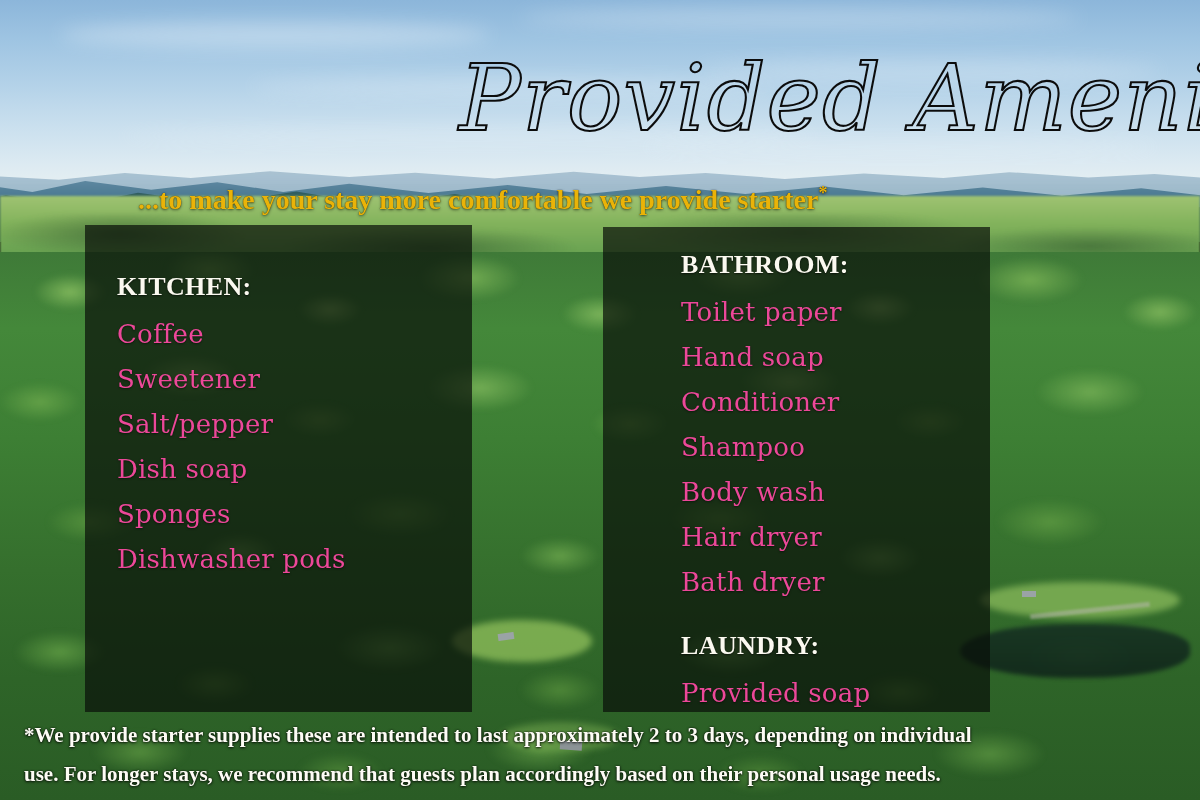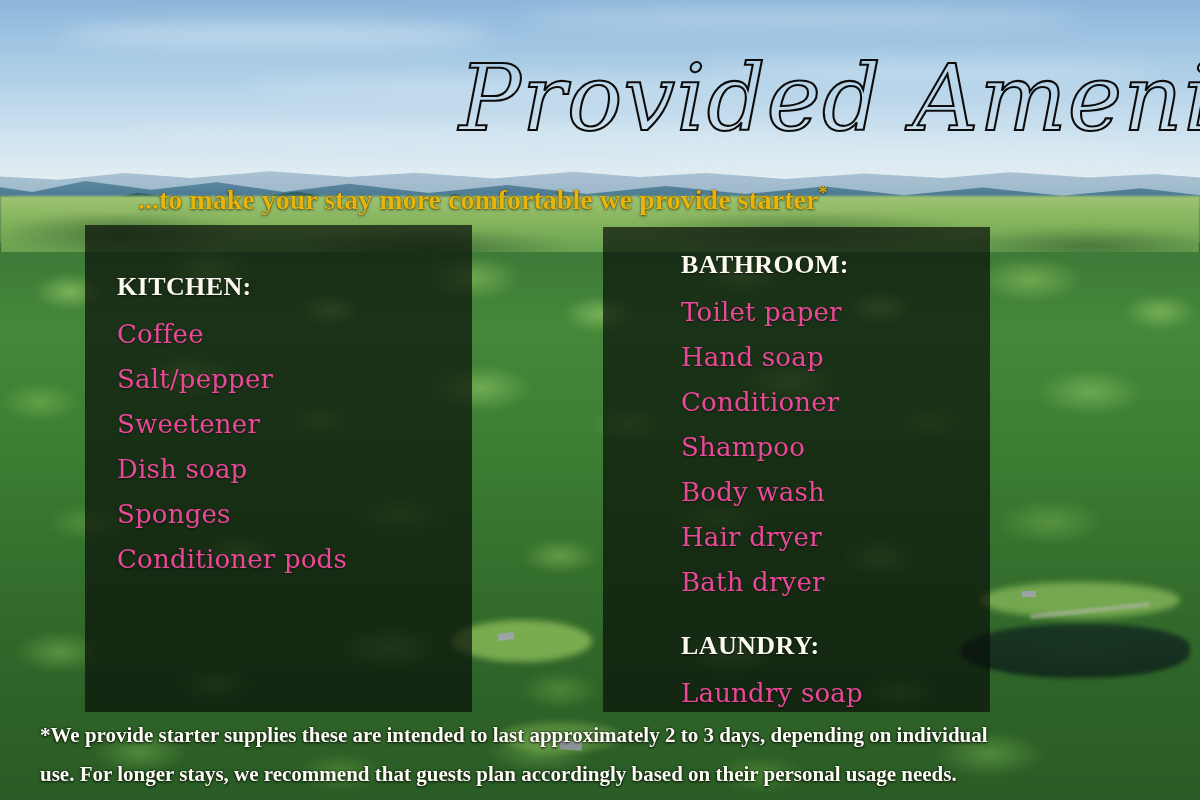--- a/index.html
+++ b/index.html
@@ -193,21 +193,21 @@
   }
   .sec-head.spaced{ margin-top:26px; }
   .item{
     font-family:"DejaVu Serif", serif;
     font-weight:400; font-size:26px; line-height:45px;
     color:#ec4899; letter-spacing:.2px;
     text-shadow:0 1px 2px rgba(0,0,0,.5);
   }
 
   .footnote{
-    position:absolute; left:40px; top:716px; width:1130px;
+    position:absolute; left:24px; top:716px; width:1130px;
     font-family:"Liberation Serif", serif;
     font-weight:700; font-size:21px; line-height:39px;
     color:#fdfcf5;
     text-shadow:0 1px 3px rgba(0,0,0,.75), 0 0 2px rgba(0,0,0,.8);
   }
 </style>
 </head>
 <body>
 
 <div id="poster">
@@ -250,39 +250,39 @@
     <svg viewBox="0 0 700 130" preserveAspectRatio="none" aria-hidden="true">
       <text x="4" y="96">Provided Amenities</text>
     </svg>
   </div>
 
   <div class="subtitle"><span>...to make your stay more comfortable we provide starter</span><sup>*</sup></div>
 
   <div class="col col-left">
     <div class="sec-head">KITCHEN:</div>
     <div class="item">Coffee</div>
+    <div class="item">Sweetener</div>
     <div class="item">Salt/pepper</div>
-    <div class="item">Sweetener</div>
     <div class="item">Dish soap</div>
     <div class="item">Sponges</div>
-    <div class="item">Conditioner pods</div>
+    <div class="item">Dishwasher pods</div>
   </div>
 
   <div class="col col-right">
     <div class="sec-head">BATHROOM:</div>
     <div class="item">Toilet paper</div>
     <div class="item">Hand soap</div>
     <div class="item">Conditioner</div>
     <div class="item">Shampoo</div>
     <div class="item">Body wash</div>
     <div class="item">Hair dryer</div>
     <div class="item">Bath dryer</div>
 
     <div class="sec-head spaced">LAUNDRY:</div>
-    <div class="item">Laundry soap</div>
+    <div class="item">Provided soap</div>
   </div>
 
   <div class="footnote">
     <div>*We provide starter supplies these are intended to last approximately 2 to 3 days, depending on individual</div>
     <div>use. For longer stays, we recommend that guests plan accordingly based on their personal usage needs.</div>
   </div>
 
 </div>
 
 </body></html>

